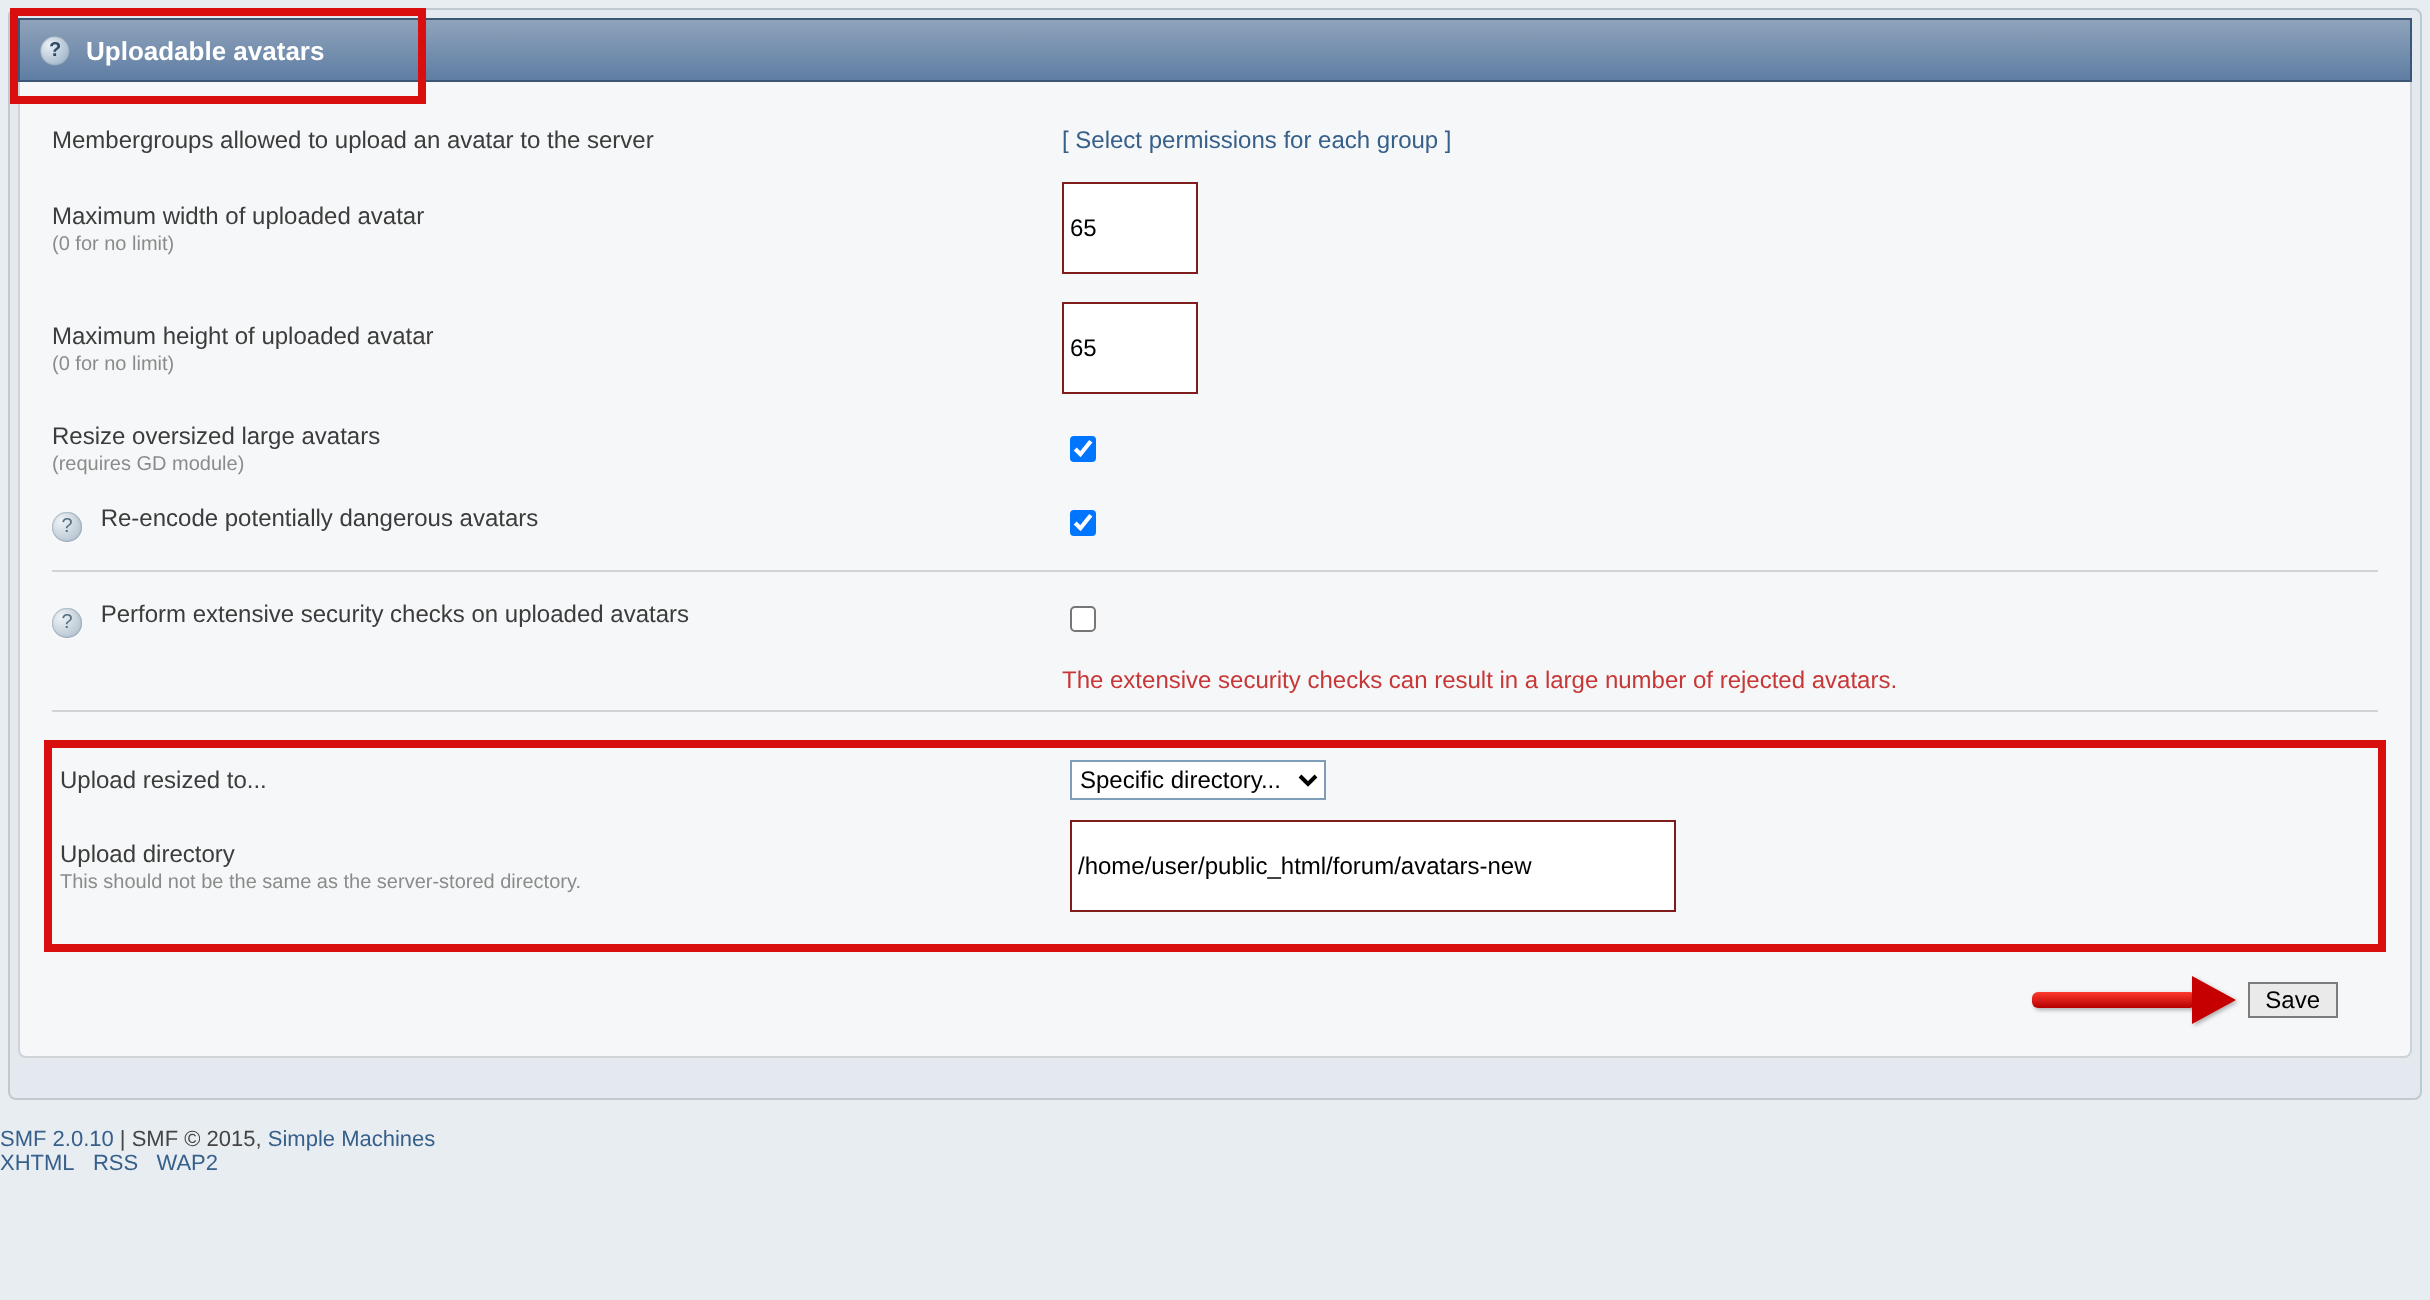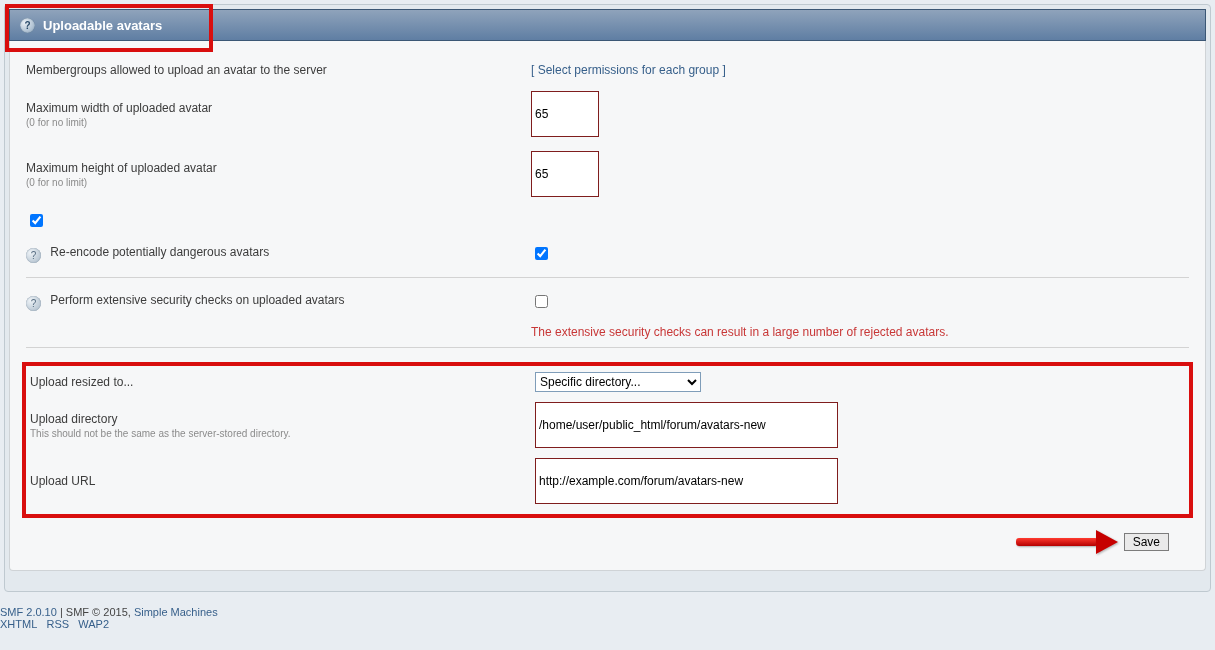--- a/index.html
+++ b/index.html
@@ -60,20 +60,24 @@
 
         <div class="row">
           <div class="lbl">
             <div>Maximum height of uploaded avatar</div>
             <div class="sub">(0 for no limit)</div>
           </div>
           <div class="val"><input type="text" style="width: 60px;" value="65"></div>
         </div>
 
         <div class="row">
+          <div class="lbl">
+            <div>Resize oversized large avatars</div>
+            <div class="sub">(requires GD module)</div>
+          </div>
           <div class="val"><input type="checkbox" checked="" style=""></div>
         </div>
 
         <div class="row">
           <div class="lbl">
             <span class="hicon2">?</span>
             <span>Re-encode potentially dangerous avatars</span>
           </div>
           <div class="val"><input type="checkbox" checked="" style=""></div>
         </div>
@@ -92,35 +96,31 @@
           <div class="val warn">The extensive security checks can result in a large number of rejected avatars.</div>
         </div>
 
         <hr>
 
 
         <div class="red-box-fields">
           <div class="row">
             <div class="lbl">Upload resized to...</div>
             <div class="val">
-              <select style="width:166px">
+              <select style="width:128px">
                 <option>Specific directory...</option>
               </select>
             </div>
           </div>
           <div class="row">
             <div class="lbl">
               <div>Upload directory</div>
               <div class="sub">This should not be the same as the server-stored directory.</div>
             </div>
             <div class="val"><input type="text" style="width: 295px;" value="/home/user/public_html/forum/avatars-new"></div>
-          </div>
-          <div class="row" style="margin-bottom:4px">
-            <div class="lbl">Upload URL</div>
-            <div class="val"><input type="text" style="width: 295px;" value="http://example.com/forum/avatars-new"></div>
           </div>
         </div>
 
         <div class="save-row">
           <div class="arrow">
             <div class="shaft"></div>
               <div class="head"></div>
           </div>
           <button class="save-btn">Save</button>
         </div>

